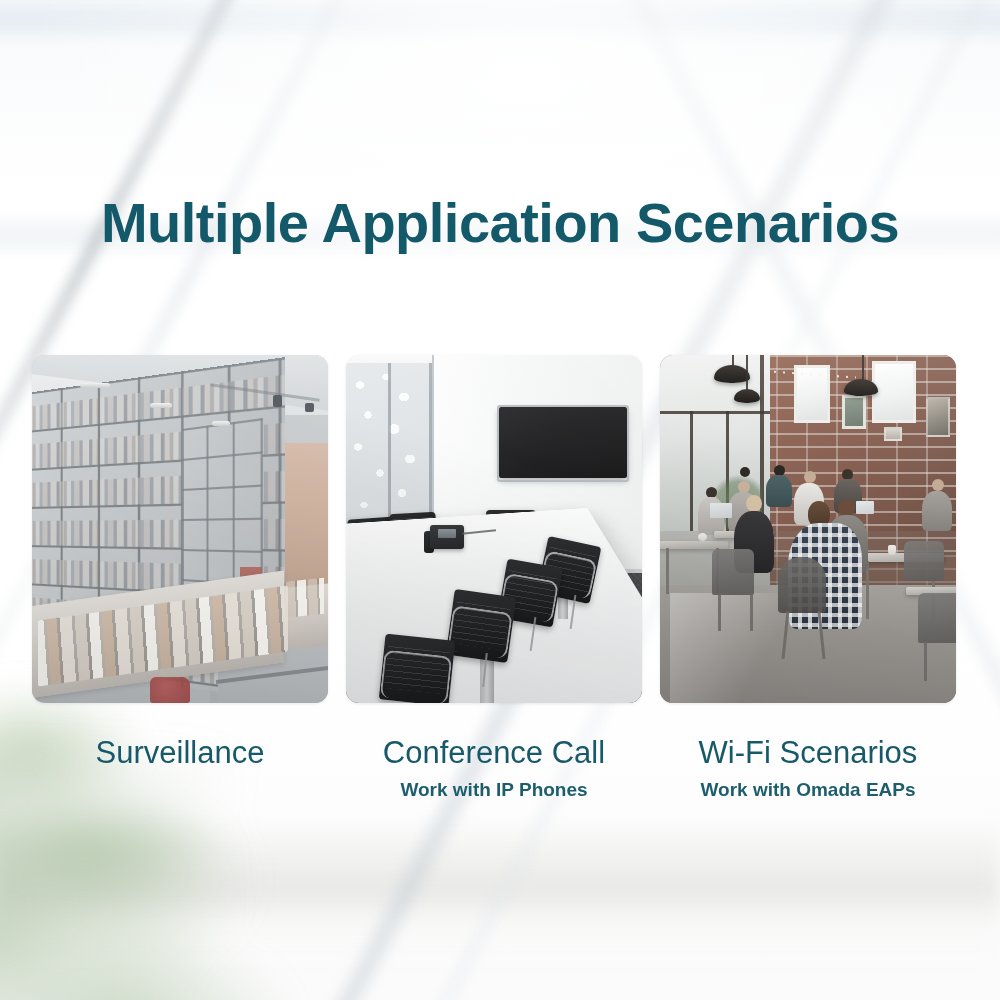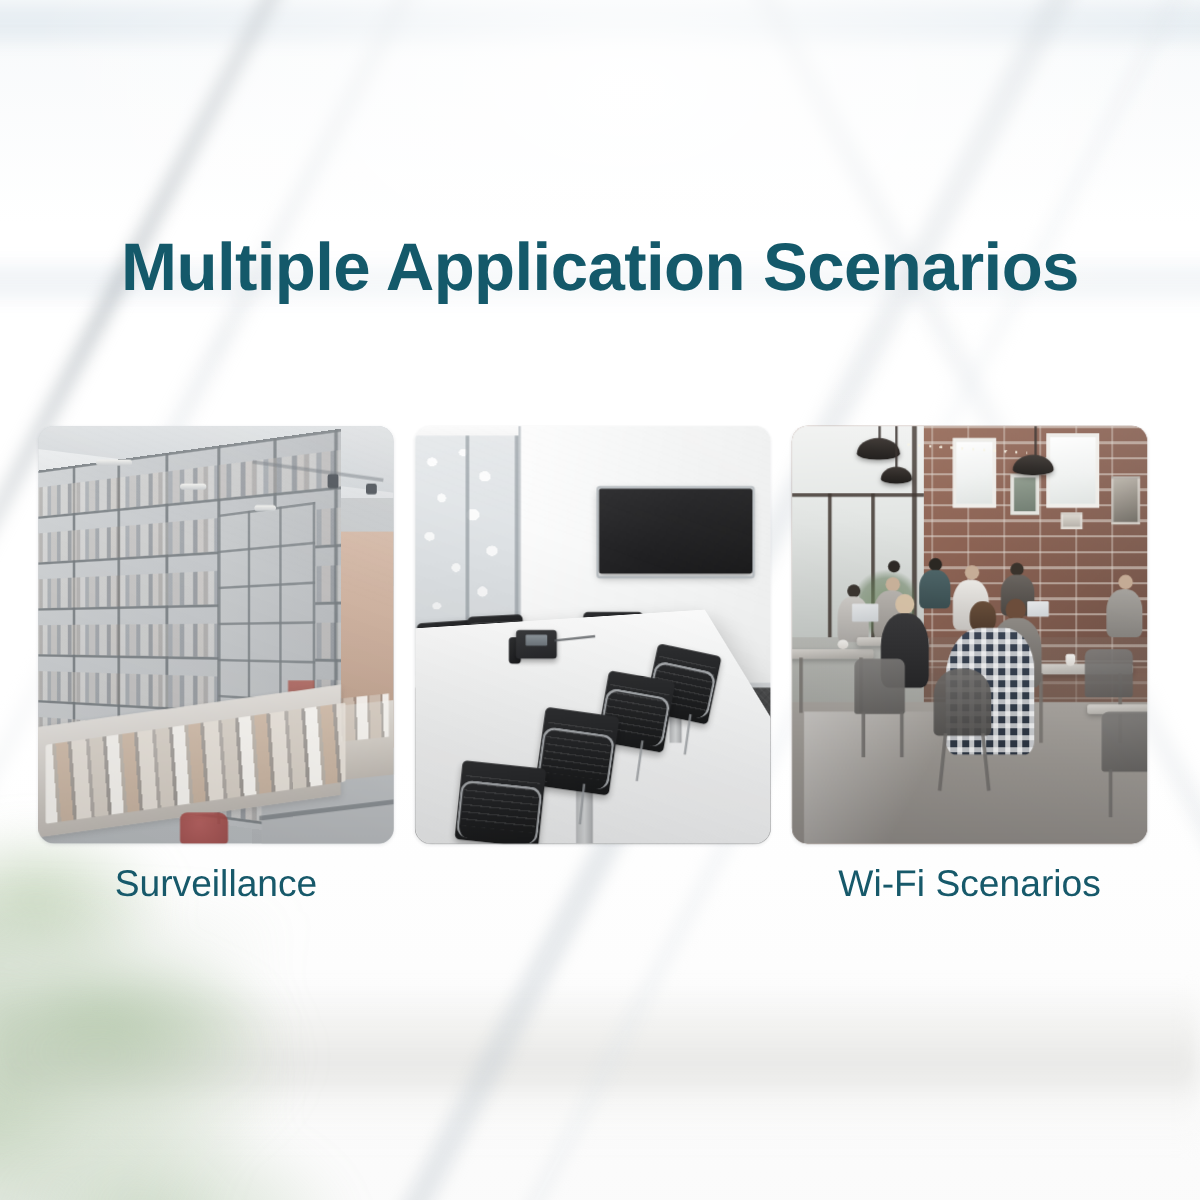--- a/index.html
+++ b/index.html
@@ -97,21 +97,21 @@
 
   .photo {
     position:relative;
     width:296px; height:348px;
     border-radius:13px;
     overflow:hidden;
     background:#d8dadd;
     box-shadow:0 1px 3px rgba(40,50,60,0.10);
   }
 
-  .caption { margin-top:16px; text-align:center; }
+  .caption { margin-top:32px; text-align:center; }
   .cap-title {
     font-size:31px; font-weight:400; color:#17596a; line-height:1.18;
     white-space:nowrap;
   }
   .cap-sub {
     margin-top:7px;
     font-size:19px; font-weight:bold; color:#1d5e6d; line-height:1.2;
     white-space:nowrap;
   }
 
@@ -527,20 +527,24 @@
         <div class="chair" style="left:104px; top:238px; width:62px; height:66px; transform:rotate(8deg);"></div>
         <div class="chair-arm" style="left:104px; top:254px; width:60px; height:46px; transform:rotate(8deg);"></div>
         <div class="chair" style="left:36px;  top:282px; width:70px; height:66px; transform:rotate(6deg);"></div>
         <div class="chair-arm" style="left:36px; top:298px; width:68px; height:48px; transform:rotate(6deg);"></div>
 
         <div class="chair-base" style="left:226px; top:240px; height:34px; transform:rotate(8deg);"></div>
         <div class="chair-base" style="left:186px; top:262px; height:34px; transform:rotate(8deg);"></div>
         <div class="chair-base" style="left:138px; top:298px; height:34px; transform:rotate(6deg);"></div>
         <div class="cafe-shade"></div>
       </div>
+      <div class="caption">
+        <div class="cap-title">Conference Call</div>
+        <div class="cap-sub">Work with IP Phones</div>
+      </div>
     </div>
 
     <div class="card">
       <div class="photo ph-cafe">
         <div class="cafe-brick"></div>
         <div class="cafe-brick2"></div>
         <div class="cafe-window-area"></div>
 
         <div class="cafe-win" style="left:134px; top:10px; width:36px; height:58px;"></div>
         <div class="cafe-win" style="left:212px; top:6px;  width:44px; height:62px;"></div>
@@ -608,17 +612,18 @@
         <div class="cafe-chair" style="left:52px;  top:194px; width:42px; height:46px;"></div>
         <div class="cafe-chair-leg" style="left:58px;  top:238px; height:38px;"></div>
         <div class="cafe-chair-leg" style="left:90px;  top:238px; height:38px;"></div>
         <div class="cafe-chair" style="left:244px; top:186px; width:40px; height:40px;"></div>
         <div class="cafe-chair" style="left:258px; top:238px; width:44px; height:50px;"></div>
         <div class="cafe-chair-leg" style="left:264px; top:286px; height:40px;"></div>
         <div class="cafe-shade"></div>
       </div>
       <div class="caption">
         <div class="cap-title">Wi-Fi Scenarios</div>
+        <div class="cap-sub">Work with Omada EAPs</div>
       </div>
     </div>
 
   </div>
 </div>
 
 </body></html>

